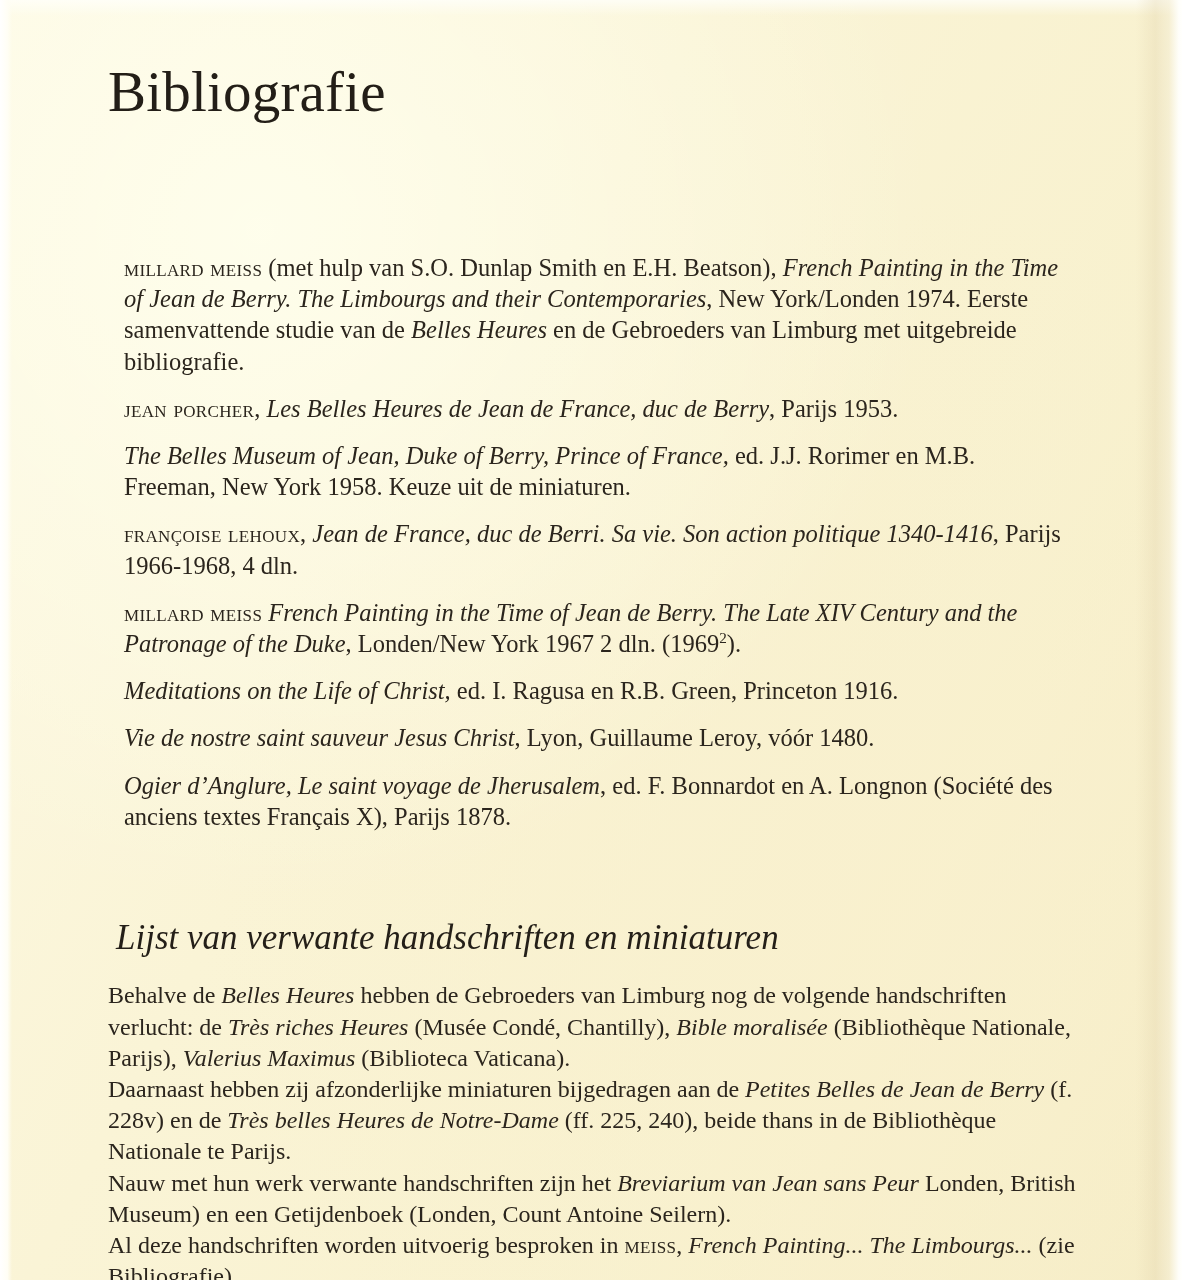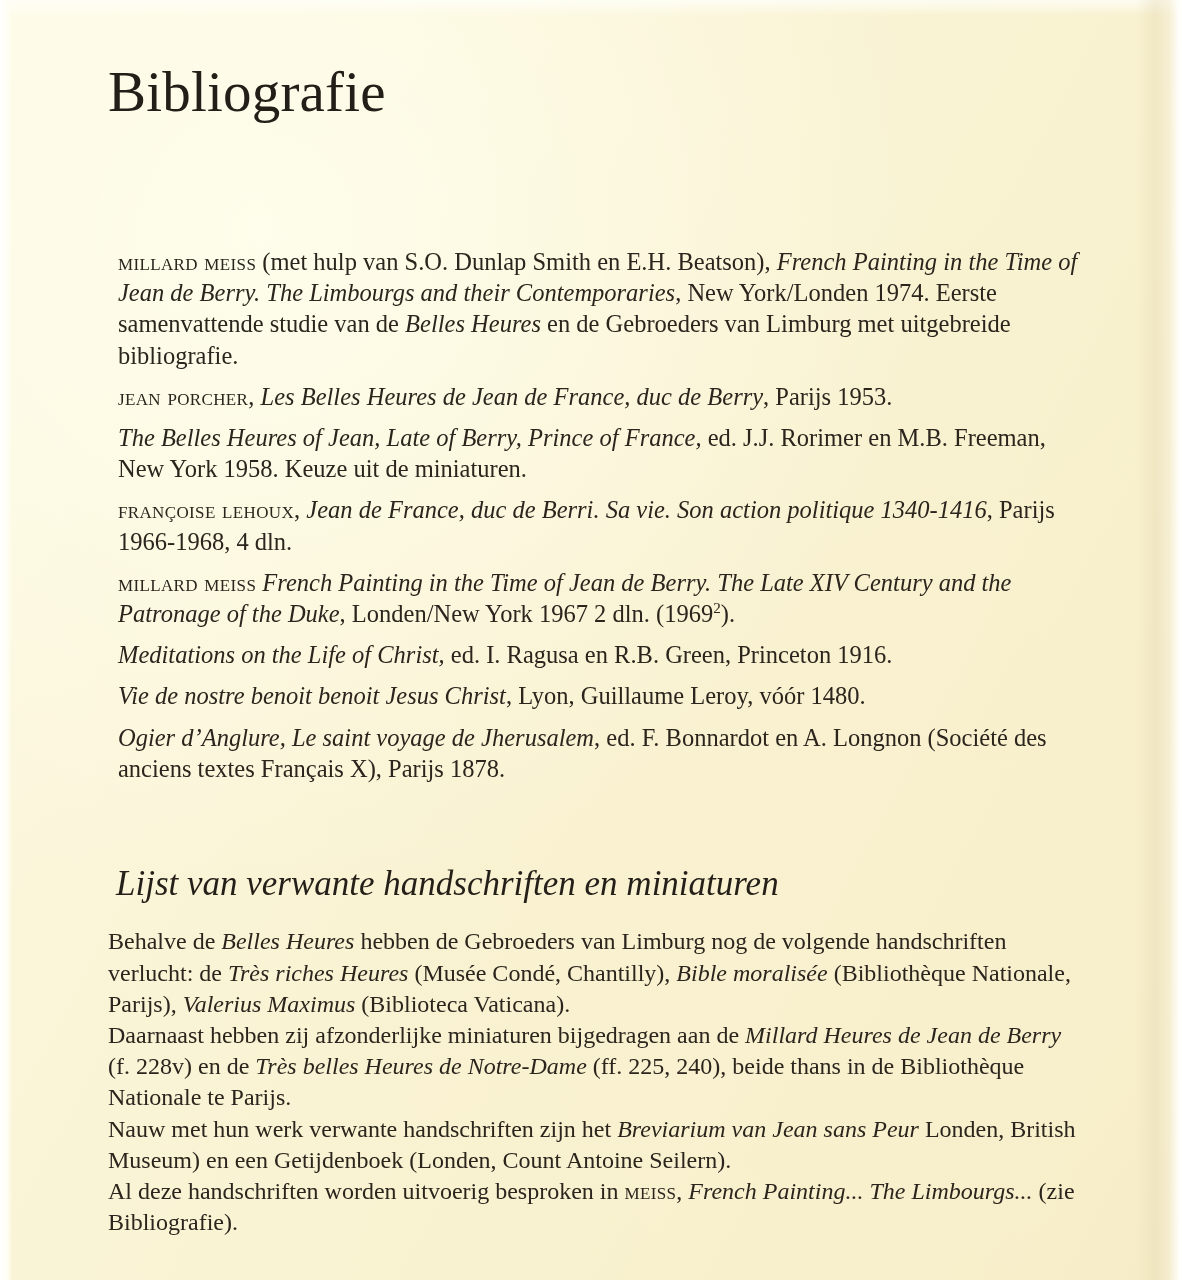--- a/index.html
+++ b/index.html
@@ -82,21 +82,21 @@
 
   .bib-list {
     margin: 0;
     padding: 0;
     list-style: none;
     padding-top: 116px;
   }
   .bib-entry {
     font-size: 24.5px;
     line-height: 31.2px;
-    margin: 10px;
+    margin: 16px;
     text-indent: 0;
     color: #2b251d;
   }
 
   .section-heading {
     font-style: italic;
     font-size: 35px;
     font-weight: 400;
     line-height: 1.15;
     margin: 8px;
@@ -135,31 +135,31 @@
   <div class="edge-left"></div>
   <div class="edge-right"></div>
 
   <div class="content" style="color: rgb(43, 37, 29);">
 
     <h1 class="page-title">Bibliografie</h1>
 
     <ul class="bib-list">
       <li class="bib-entry"><span class="sc">Millard Meiss</span> (met hulp van S.O. Dunlap Smith en E.H. Beatson), <span class="it">French Painting in the Time of Jean de Berry. The Limbourgs and their Contemporaries</span>, New York/Londen 1974. Eerste samenvattende studie van de <span class="it">Belles Heures</span> en de Gebroeders van Limburg met uitgebreide bibliografie.</li>
       <li class="bib-entry"><span class="sc">Jean Porcher</span>, <span class="it">Les Belles Heures de Jean de France, duc de Berry</span>, Parijs 1953.</li>
-      <li class="bib-entry"><span class="it">The Belles Heures of Jean, Late of Berry, Prince of France,</span> ed. J.J. Rorimer en M.B. Freeman, New York 1958. Keuze uit de miniaturen.</li>
+      <li class="bib-entry"><span class="it">The Belles Museum of Jean, Duke of Berry, Prince of France,</span> ed. J.J. Rorimer en M.B. Freeman, New York 1958. Keuze uit de miniaturen.</li>
       <li class="bib-entry"><span class="sc">Françoise Lehoux</span>, <span class="it">Jean de France, duc de Berri. Sa vie. Son action politique 1340-1416</span>, Parijs 1966-1968, 4 dln.</li>
       <li class="bib-entry"><span class="sc">Millard Meiss</span> <span class="it">French Painting in the Time of Jean de Berry. The Late XIV Century and the Patronage of the Duke</span>, Londen/New York 1967 2 dln. (1969<sup>2</sup>).</li>
       <li class="bib-entry"><span class="it">Meditations on the Life of Christ,</span> ed. I. Ragusa en R.B. Green, Princeton 1916.</li>
-      <li class="bib-entry"><span class="it">Vie de nostre benoit benoit Jesus Christ</span>, Lyon, Guillaume Leroy, vóór 1480.</li>
+      <li class="bib-entry"><span class="it">Vie de nostre saint sauveur Jesus Christ</span>, Lyon, Guillaume Leroy, vóór 1480.</li>
       <li class="bib-entry"><span class="it">Ogier d’Anglure, Le saint voyage de Jherusalem</span>, ed. F. Bonnardot en A. Longnon (Société des anciens textes Français X), Parijs 1878.</li>
     </ul>
 
     <h2 class="section-heading">Lijst van verwante handschriften en miniaturen</h2>
 
     <div class="notes">
       <p class="note-para">Behalve de <span class="it">Belles Heures</span> hebben de Gebroeders van Limburg nog de volgende handschriften verlucht: de <span class="it">Très riches Heures</span> (Musée Condé, Chantilly), <span class="it">Bible moralisée</span> (Bibliothèque Nationale, Parijs), <span class="it">Valerius Maximus</span> (Biblioteca Vaticana).</p>
-      <p class="note-para">Daarnaast hebben zij afzonderlijke miniaturen bijgedragen aan de <span class="it">Millard Heures de Jean de Berry</span> (f. 228v) en de <span class="it">Très belles Heures de Notre-Dame</span> (ff. 225, 240), beide thans in de Bibliothèque Nationale te Parijs.</p>
+      <p class="note-para">Daarnaast hebben zij afzonderlijke miniaturen bijgedragen aan de <span class="it">Petites Belles de Jean de Berry</span> (f. 228v) en de <span class="it">Très belles Heures de Notre-Dame</span> (ff. 225, 240), beide thans in de Bibliothèque Nationale te Parijs.</p>
       <p class="note-para">Nauw met hun werk verwante handschriften zijn het <span class="it">Breviarium van Jean sans Peur</span> Londen, British Museum) en een Getijdenboek (Londen, Count Antoine Seilern).</p>
       <p class="note-para">Al deze handschriften worden uitvoerig besproken in <span class="sc">Meiss</span>, <span class="it">French Painting... The Limbourgs...</span> (zie Bibliografie).</p>
     </div>
 
   </div>
 </div>
 
 </body></html>

